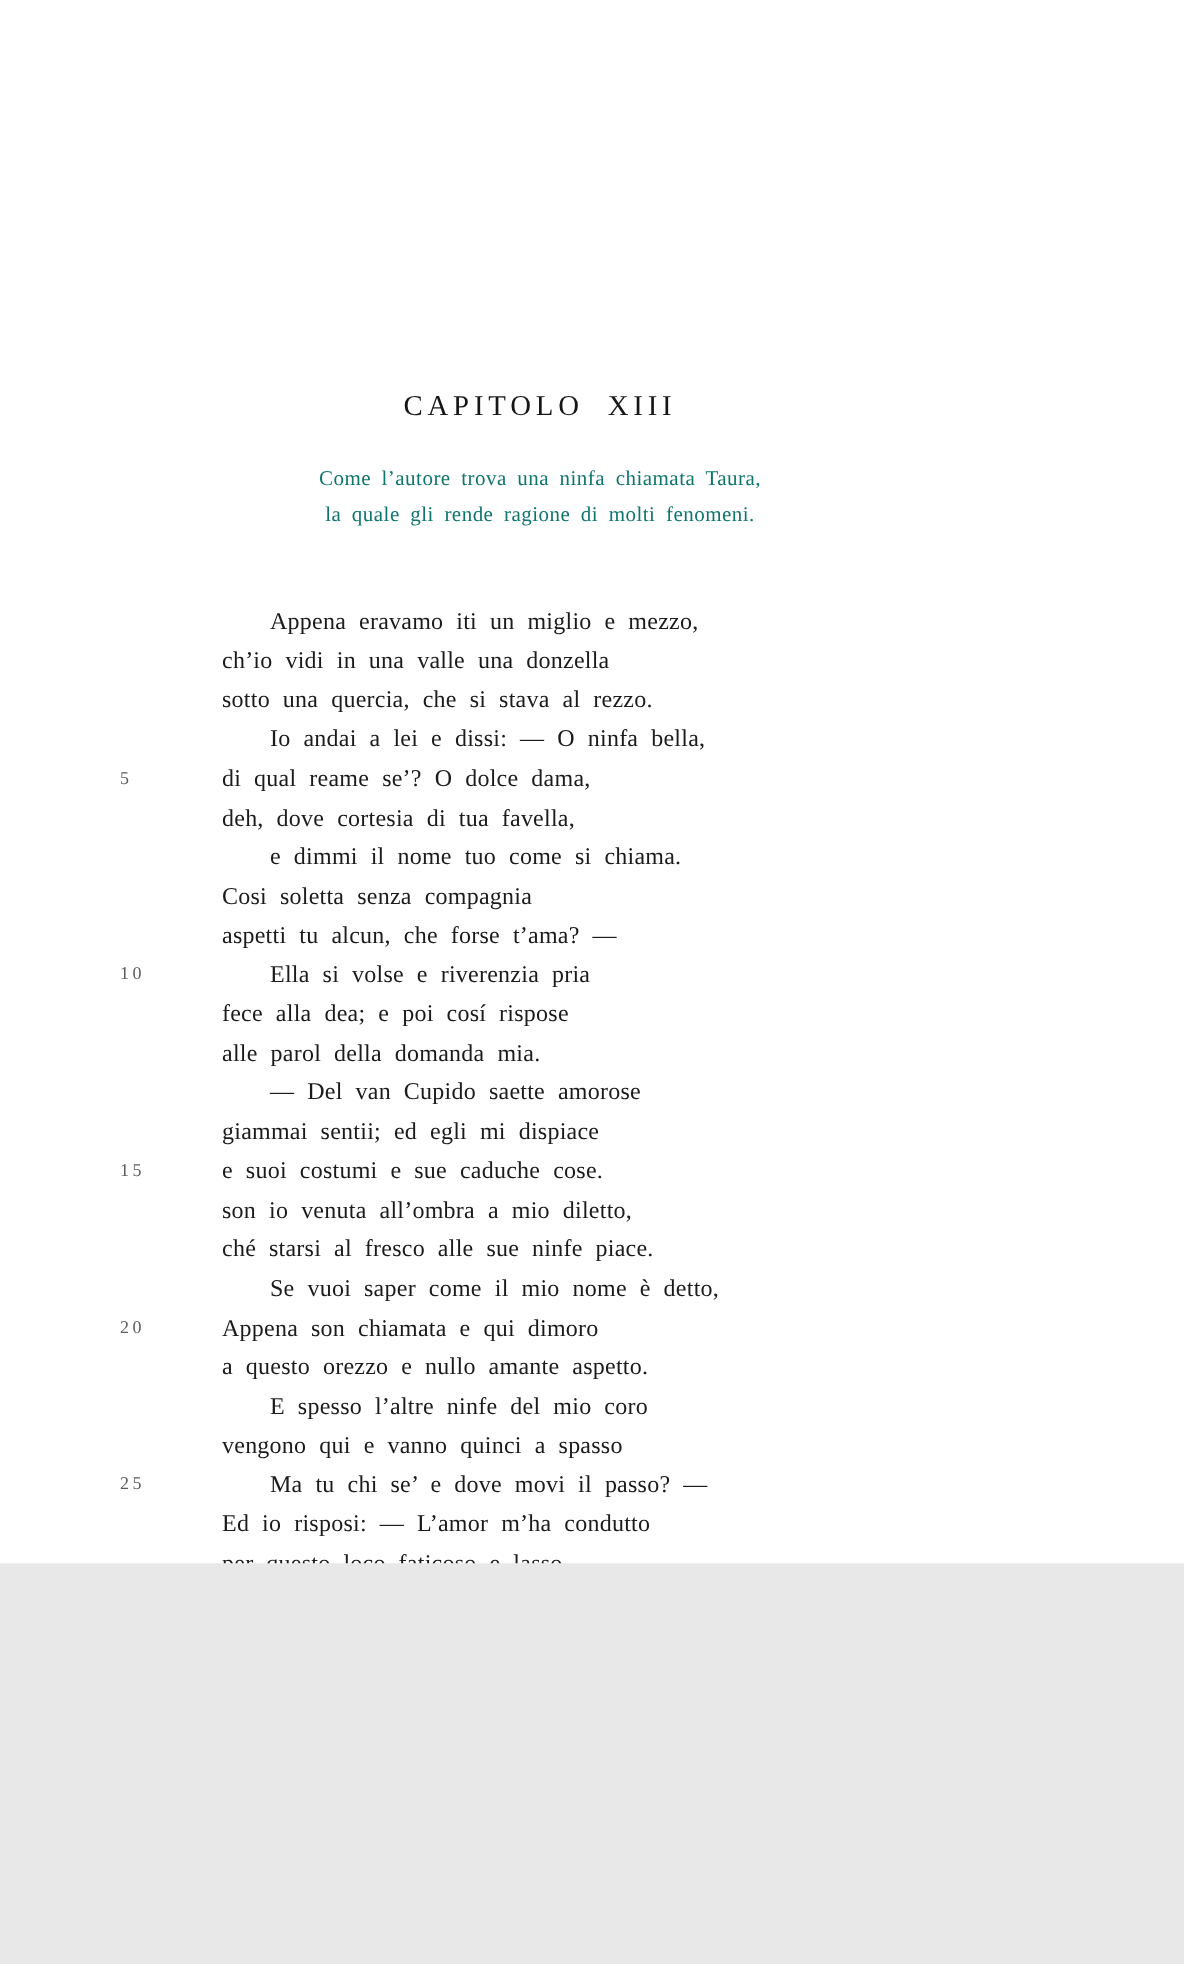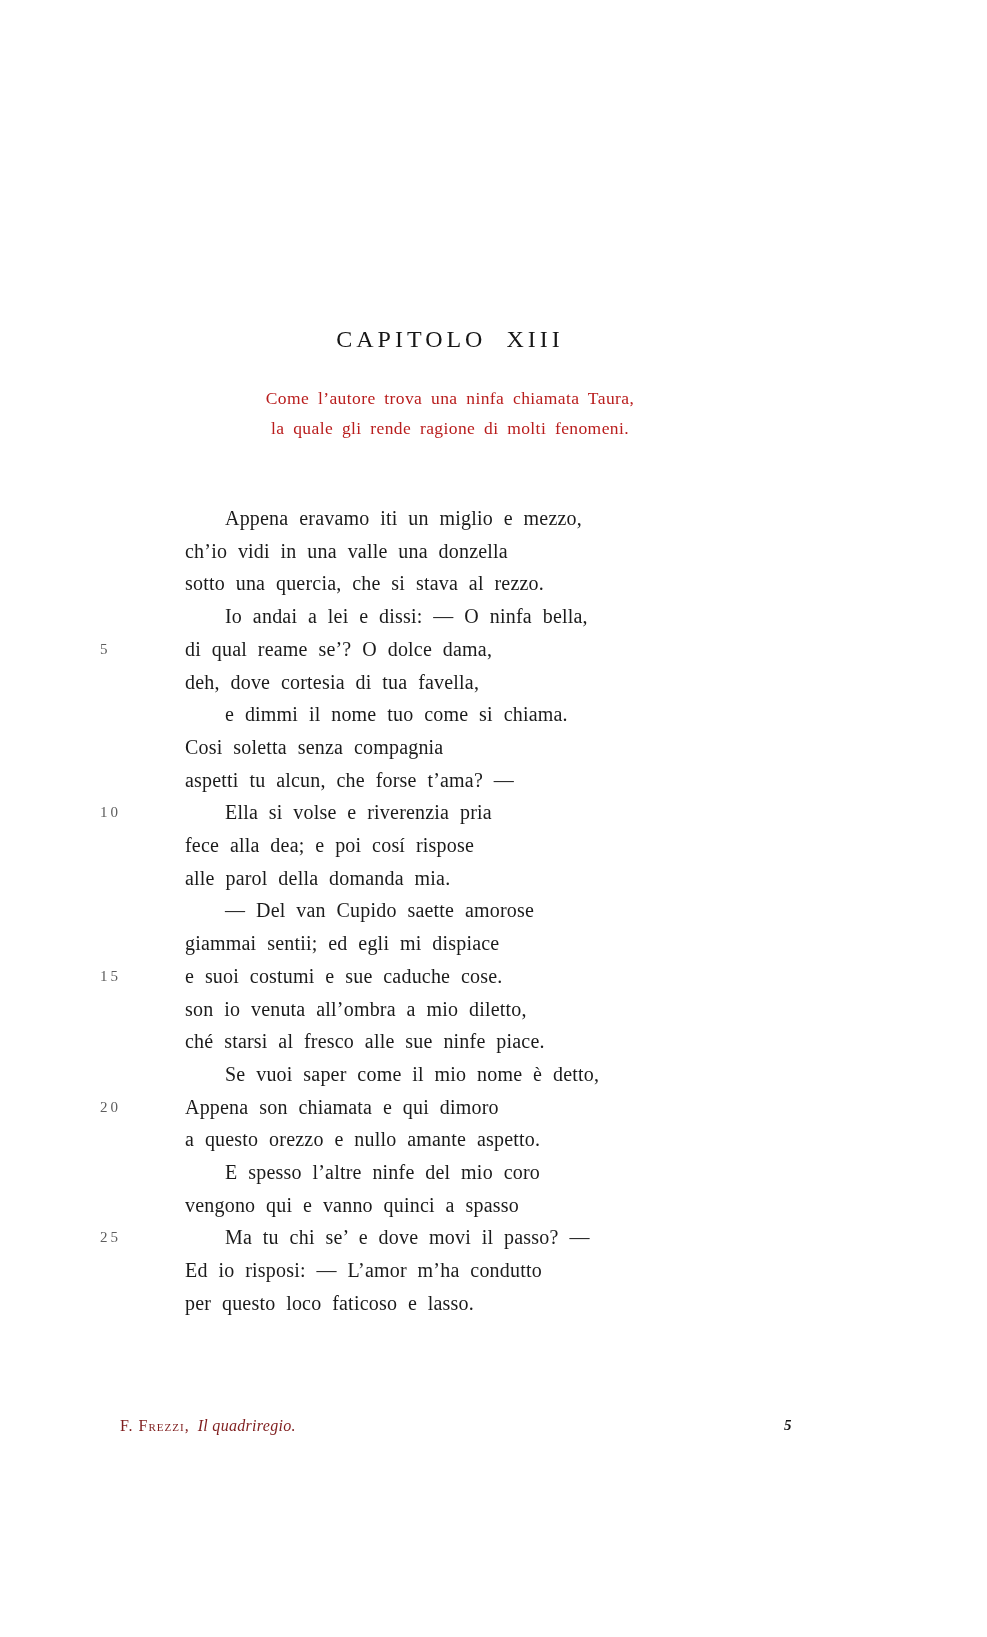--- a/index.html
+++ b/index.html
@@ -1,20 +1,20 @@
 <!DOCTYPE html>
 <html><head>
 <meta charset="utf-8">
 <style>
   * { margin: 0; padding: 0; box-sizing: border-box; }
   html, body { background: #e8e8e8; }
   .page {
     position: relative;
     width: 987px;
-    height: 1637px;
+    height: 1303px;
     margin: 0 auto;
     background: #ffffff;
     font-family: "Liberation Serif", "DejaVu Serif", serif;
     color: #1e1e1e;
     overflow: hidden;
   }
   .heading-block {
     position: absolute;
     top: 326px;
     left: 0;
@@ -31,21 +31,21 @@
   .subtitle-block {
     position: absolute;
     top: 383px;
     left: 0;
     width: 900px;
     text-align: center;
     font-size: 17.5px;
     line-height: 30px;
     word-spacing: 4px;
     letter-spacing: 0.4px;
-    color: #b91c1c;
+    color: #0f766e;
   }
   .poem {
     position: absolute;
     top: 502px;
     left: 100px;
     font-size: 20px;
     line-height: 32.7px;
     word-spacing: 0.28em;
     letter-spacing: 0.2px;
     color: #1b1b1b;

